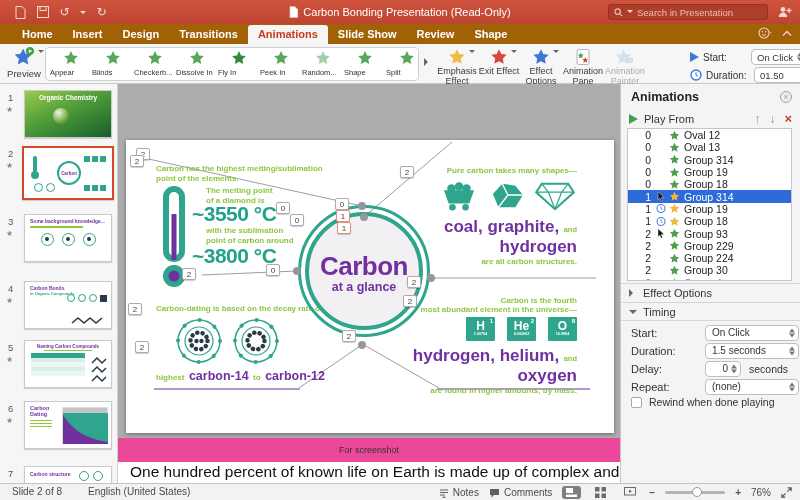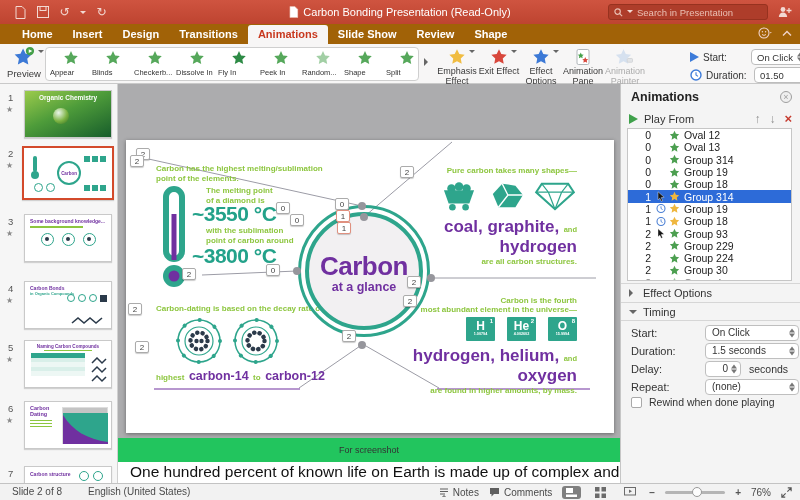--- a/index.html
+++ b/index.html
@@ -123,21 +123,21 @@
   .andw{font-size:7.5px}
   .bl-lead{left:30px;top:164px;font-size:8px}
   .iso-line{left:30px;top:226px;white-space:nowrap}
   .iso-line .big{font-size:12.5px}
   .br-block{left:285px;top:156px;width:166px;text-align:right}
   .etiles{display:flex;justify-content:flex-end;gap:12px;margin-top:3px}
   .etile{width:29px;height:24px;background:#2EA58C;color:#fff;position:relative;border-radius:1px;flex:none}
   .etile .en{position:absolute;top:1px;right:2px;font-size:6px;font-weight:bold}
   .etile .esym{font-size:12px;font-weight:bold;text-align:center;margin-top:3px;line-height:1}
   .etile .emass{font-size:6px;font-weight:bold;text-align:center;transform:scale(.62);transform-origin:center top;white-space:nowrap}
-  .caption-band{height:24px;background:#22c55e;display:flex;align-items:center;justify-content:center;font-size:9px;color:#333}
+  .caption-band{height:24px;background:#ec4899;display:flex;align-items:center;justify-content:center;font-size:9px;color:#333}
   .notes{flex:1;background:#fff;font-size:15.5px;color:#111;padding:1px 12px;white-space:nowrap;overflow:hidden}
 
   
   .pane{width:180px;background:#F4F4F4;border-left:1px solid #C6C6C6;position:relative;font-size:11px;color:#333}
   .pane-head{position:absolute;left:10px;right:8px;top:6px;display:flex;justify-content:space-between;align-items:center}
   .pane-title{font-size:12.5px;font-weight:bold;color:#222}
   .pane-close{width:12px;height:12px;border:1px solid #9F9F9F;border-radius:50%;color:#9F9F9F;font-size:9px;line-height:10px;text-align:center;background:#EFEFEF}
   .playrow{position:absolute;left:8px;right:8px;top:27px;display:flex;align-items:center;gap:6px}
   .ptri{width:0;height:0;border-left:9px solid #3FA14B;border-top:5.5px solid transparent;border-bottom:5.5px solid transparent}
   .reorder{margin-left:auto;display:flex;gap:9px;align-items:center}
@@ -166,21 +166,21 @@
   .dd{position:absolute;left:74px;width:94px;height:16px;background:#fff;border:1px solid #BFBFBF;border-radius:4px;display:flex;align-items:center;padding-left:6px;font-size:10px}
   .dd.small{width:36px;justify-content:flex-end;padding-right:12px;padding-left:0}
   .suffix{position:absolute;left:118px;font-size:10.5px}
   .cbrow{position:absolute;left:10px;top:312px;display:flex;align-items:center;gap:7px;font-size:10.5px}
   .cb{width:11px;height:11px;background:#fff;border:1px solid #A9A9A9;border-radius:2px}
 
   
   .statusbar{height:17px;background:#F2F2F2;border-top:1px solid #C3C3C3;position:relative;font-size:10px;color:#4A4A4A}
   .sb-left{position:absolute;left:12px;top:2px;display:flex;gap:26px}
   .sb-right{position:absolute;right:8px;top:1px;display:flex;align-items:center;gap:10px;height:14px}
-  .sb-item{display:flex;align-items:flex-start;gap:4px}
+  .sb-item{display:flex;align-items:flex-end;gap:4px}
   .vbtn{width:19px;height:13px;border-radius:3px;display:flex;align-items:center;justify-content:center}
   .vbtn.active{background:#7F7F7F}
   .ztrack{width:60px;height:3px;background:#B5B5B5;border-radius:2px;position:relative}
   .zknob{position:absolute;left:45%;top:-4px;width:10px;height:10px;border-radius:50%;background:#FDFDFD;border:1px solid #999}
 </style>
 </head>
 <body>
 
 <div class="titlebar">
   <div class="tb-icons">

